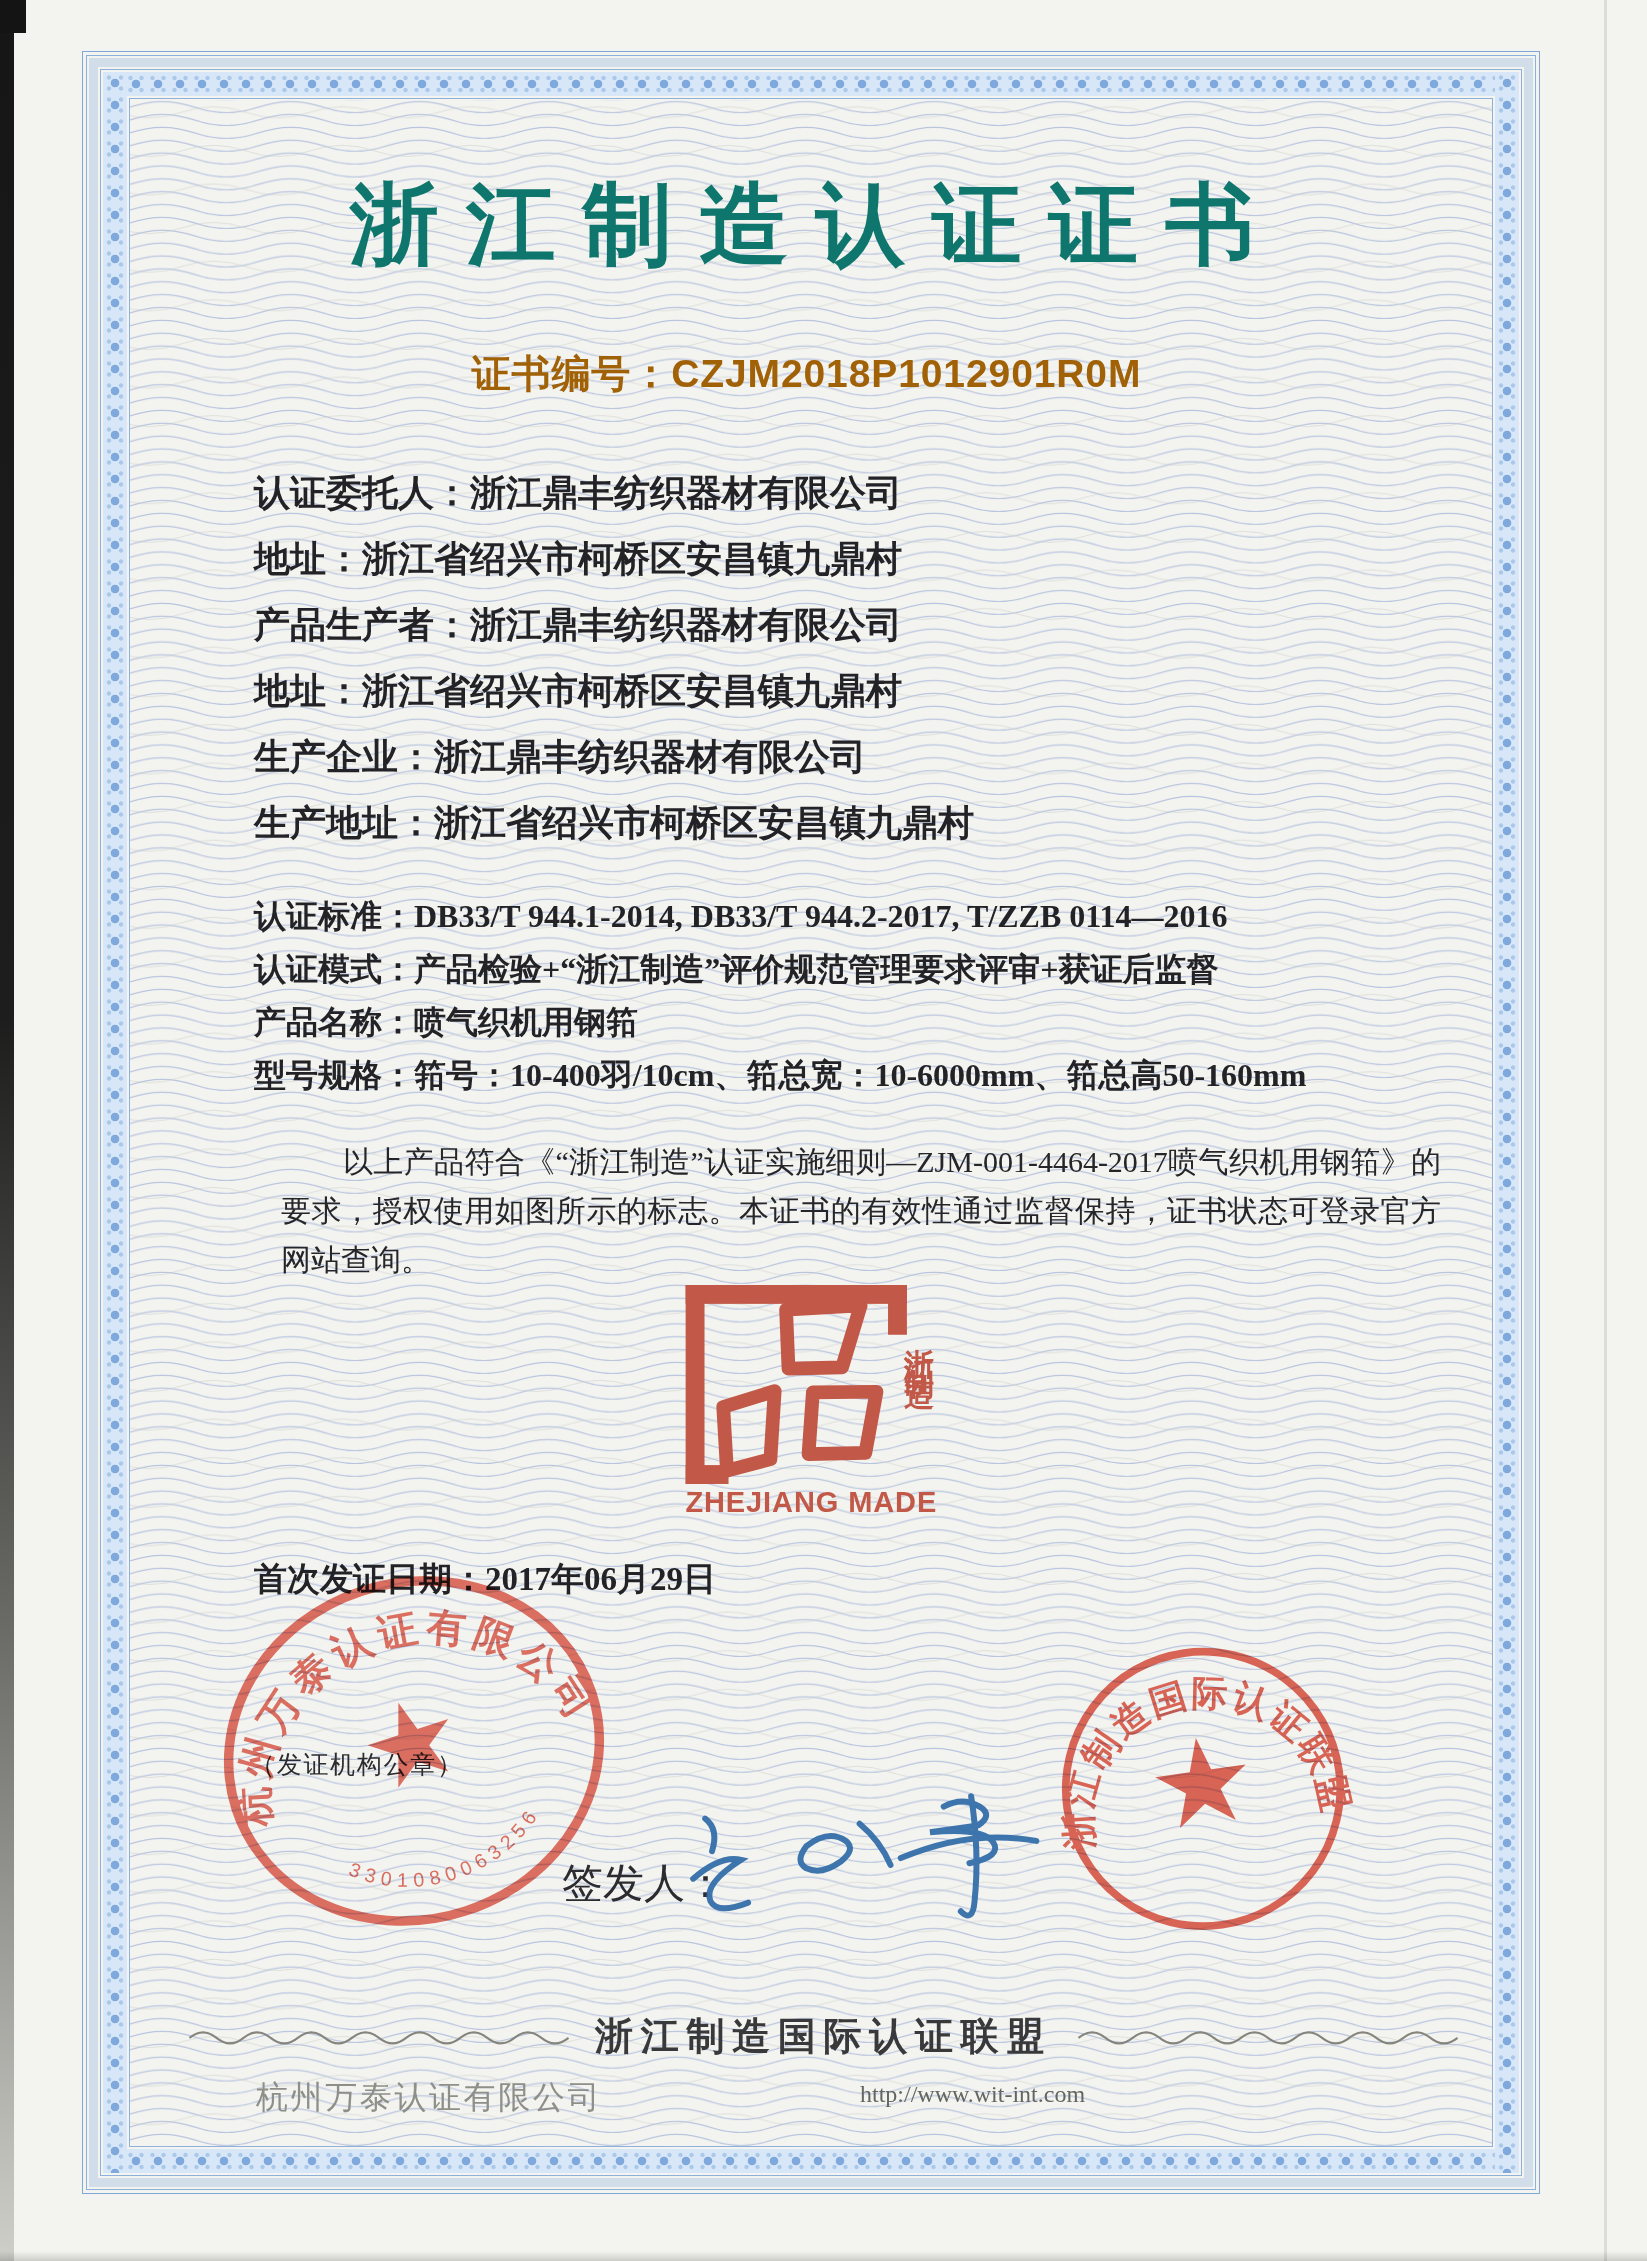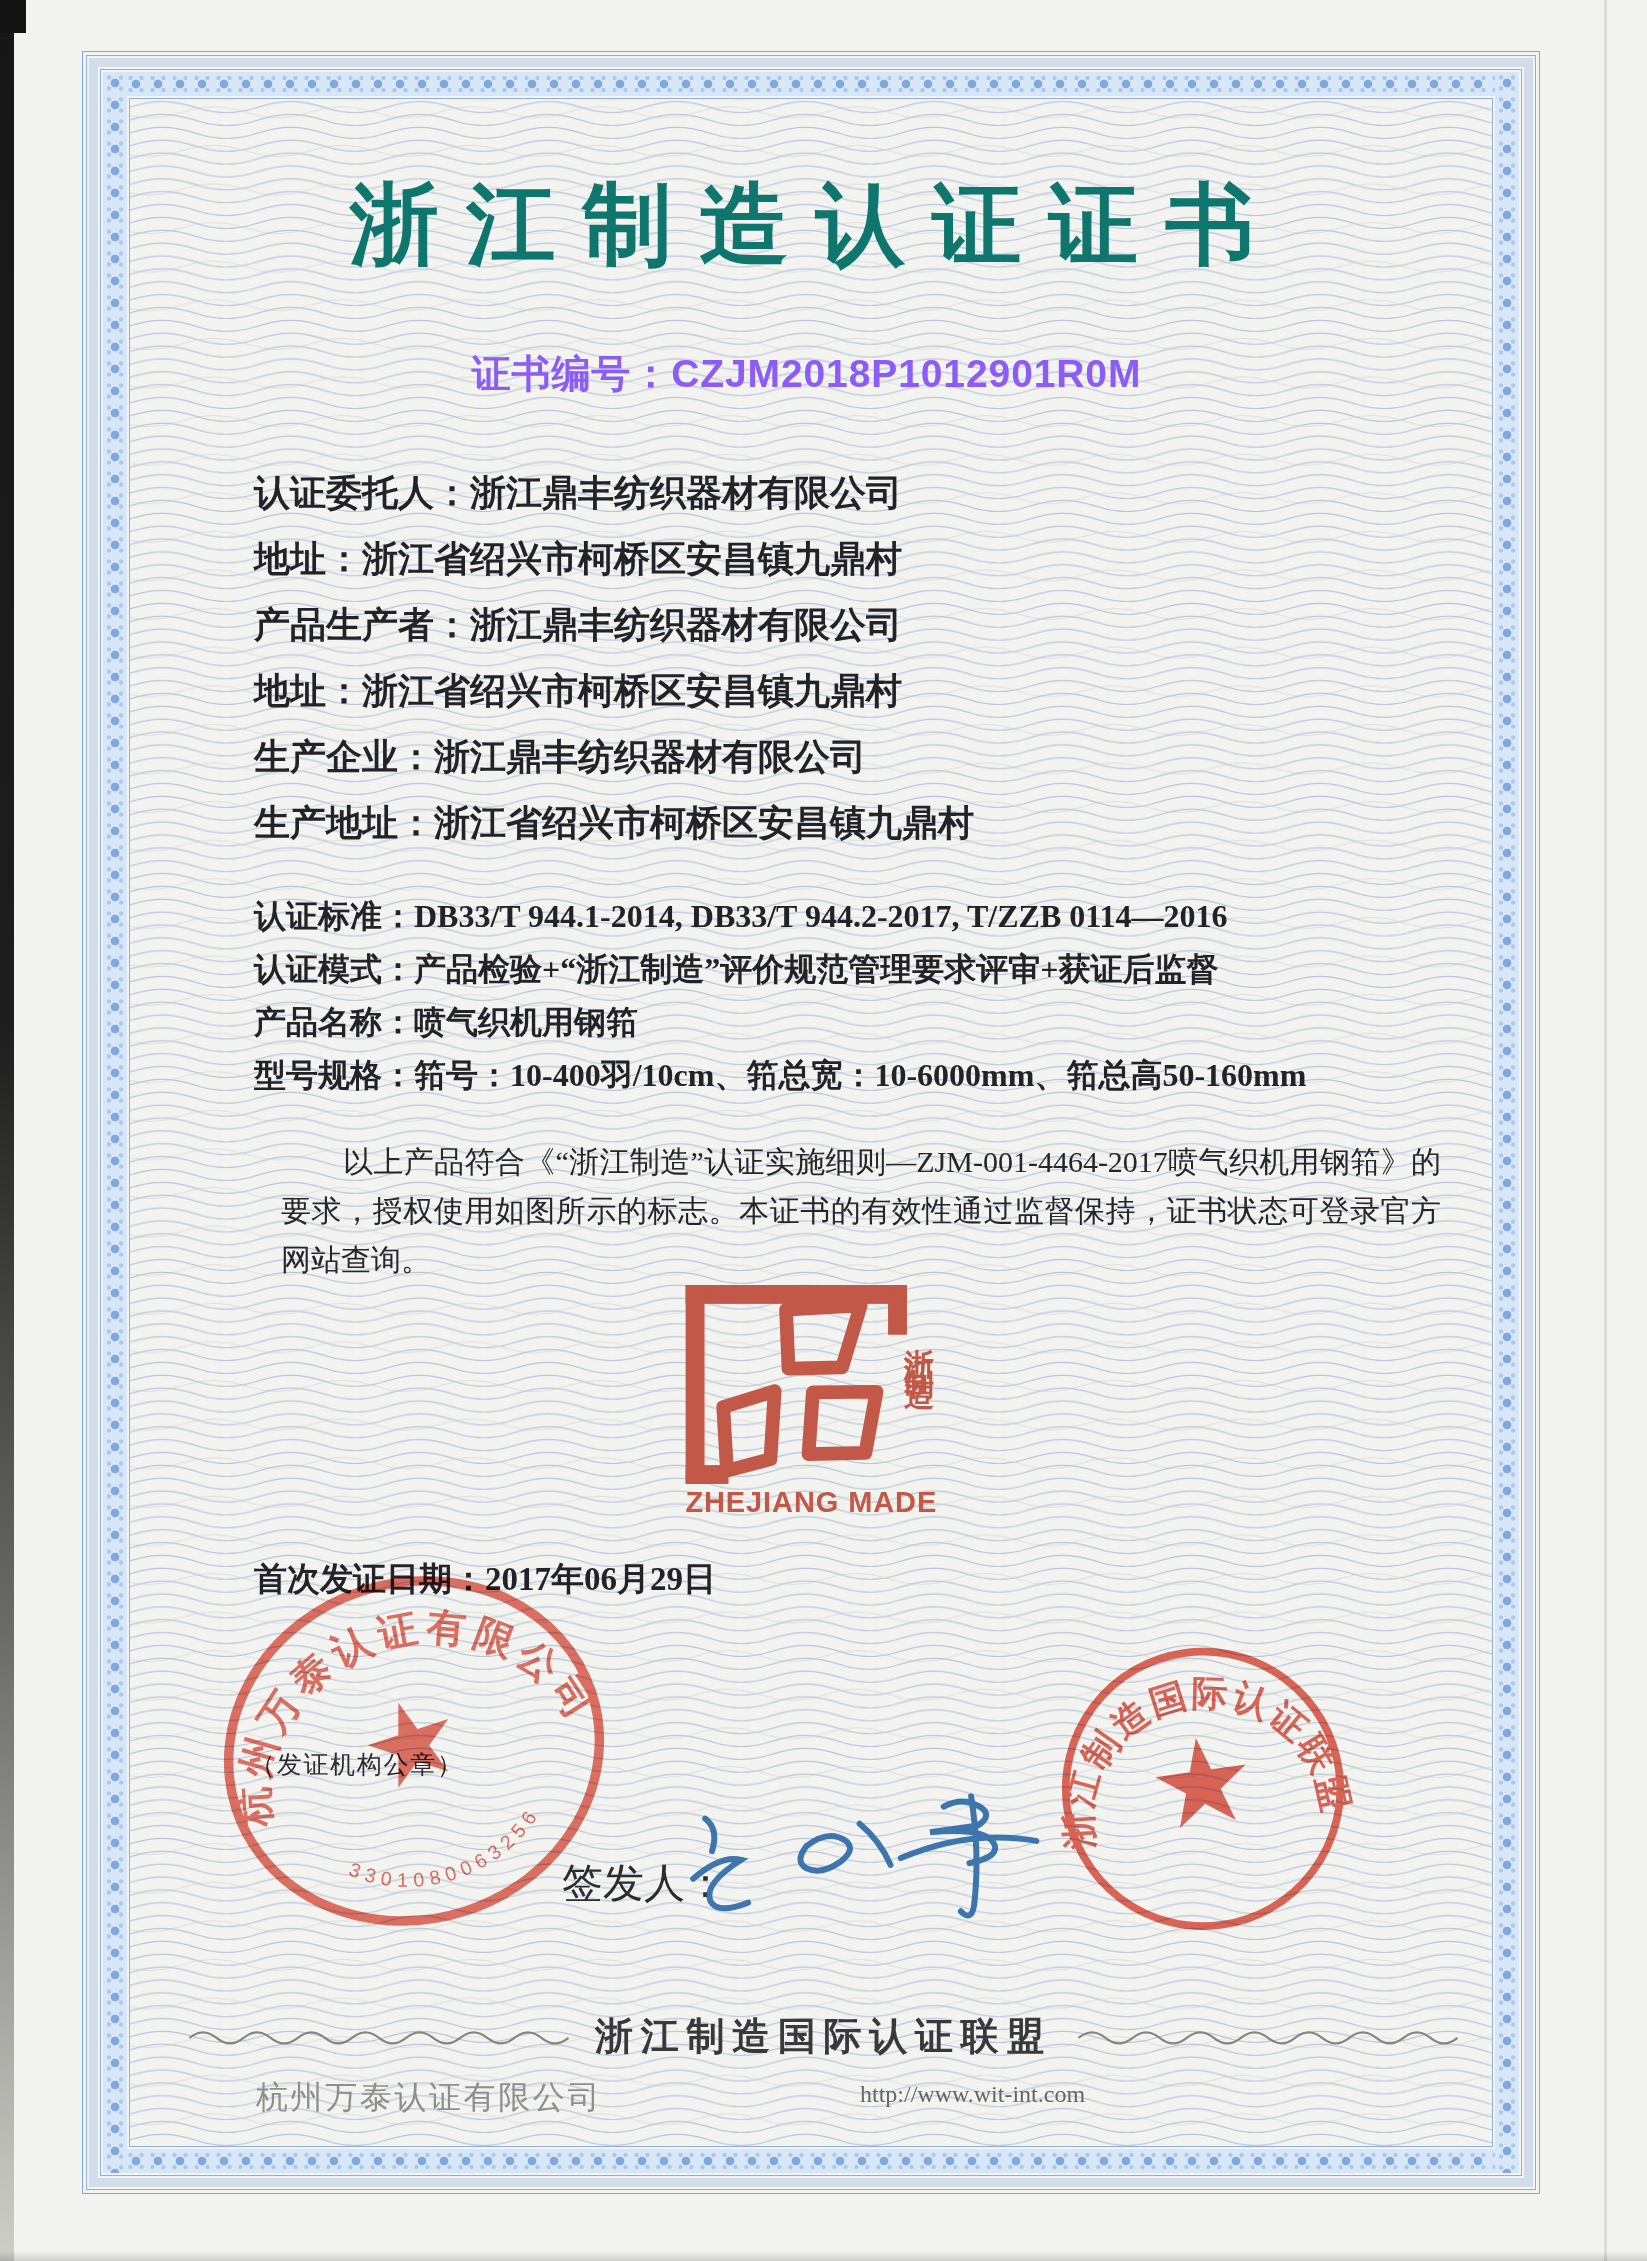--- a/index.html
+++ b/index.html
@@ -30,21 +30,21 @@
   .floral.t{top:20.6px;} .floral.b{bottom:20.6px;}
   .floral.lft{left:20.6px;} .floral.rgt{right:20.6px;}
   .frame .l4{position:absolute;inset:47px;border:1.3px solid #8db0dc;}
   .waves{position:absolute;left:130px;top:100px;width:1362px;height:2047px;}
   
   .title{position:absolute;left:0;right:43px;top:165px;text-align:center;
     font-size:89px;font-weight:bold;letter-spacing:27.5px;text-indent:27.5px;
     color:#0f766e;white-space:nowrap;}
   .certno{position:absolute;left:0;right:34px;top:347px;text-align:center;
     font-family:"Liberation Sans","DejaVu Sans",sans-serif;
-    font-size:39px;font-weight:bold;color:#8b5cf6;letter-spacing:0.9px;white-space:nowrap;}
+    font-size:39px;font-weight:bold;color:#a16207;letter-spacing:0.9px;white-space:nowrap;}
   .block1{position:absolute;left:254px;top:460px;font-size:36px;font-weight:bold;line-height:66px;}
   .block2{position:absolute;left:254px;top:890px;font-size:32px;font-weight:bold;line-height:53px;}
   .block1 div,.block2 div{white-space:nowrap;}
   .para{position:absolute;left:254px;top:1137px;width:1160px;font-size:30px;line-height:49px;
     text-indent:62px;text-align:justify;color:#26262a;margin-left:27px;}
   .dates{position:absolute;left:254px;top:1553px;font-size:33px;font-weight:bold;line-height:53px;}
   .dates div{white-space:nowrap;}
   .sealnote{position:absolute;left:250px;top:1748px;font-size:25px;letter-spacing:1.7px;color:#2c2c30;white-space:nowrap;}
   .issuer{position:absolute;left:562px;top:1856px;font-size:41px;color:#2c2c30;white-space:nowrap;}
   

